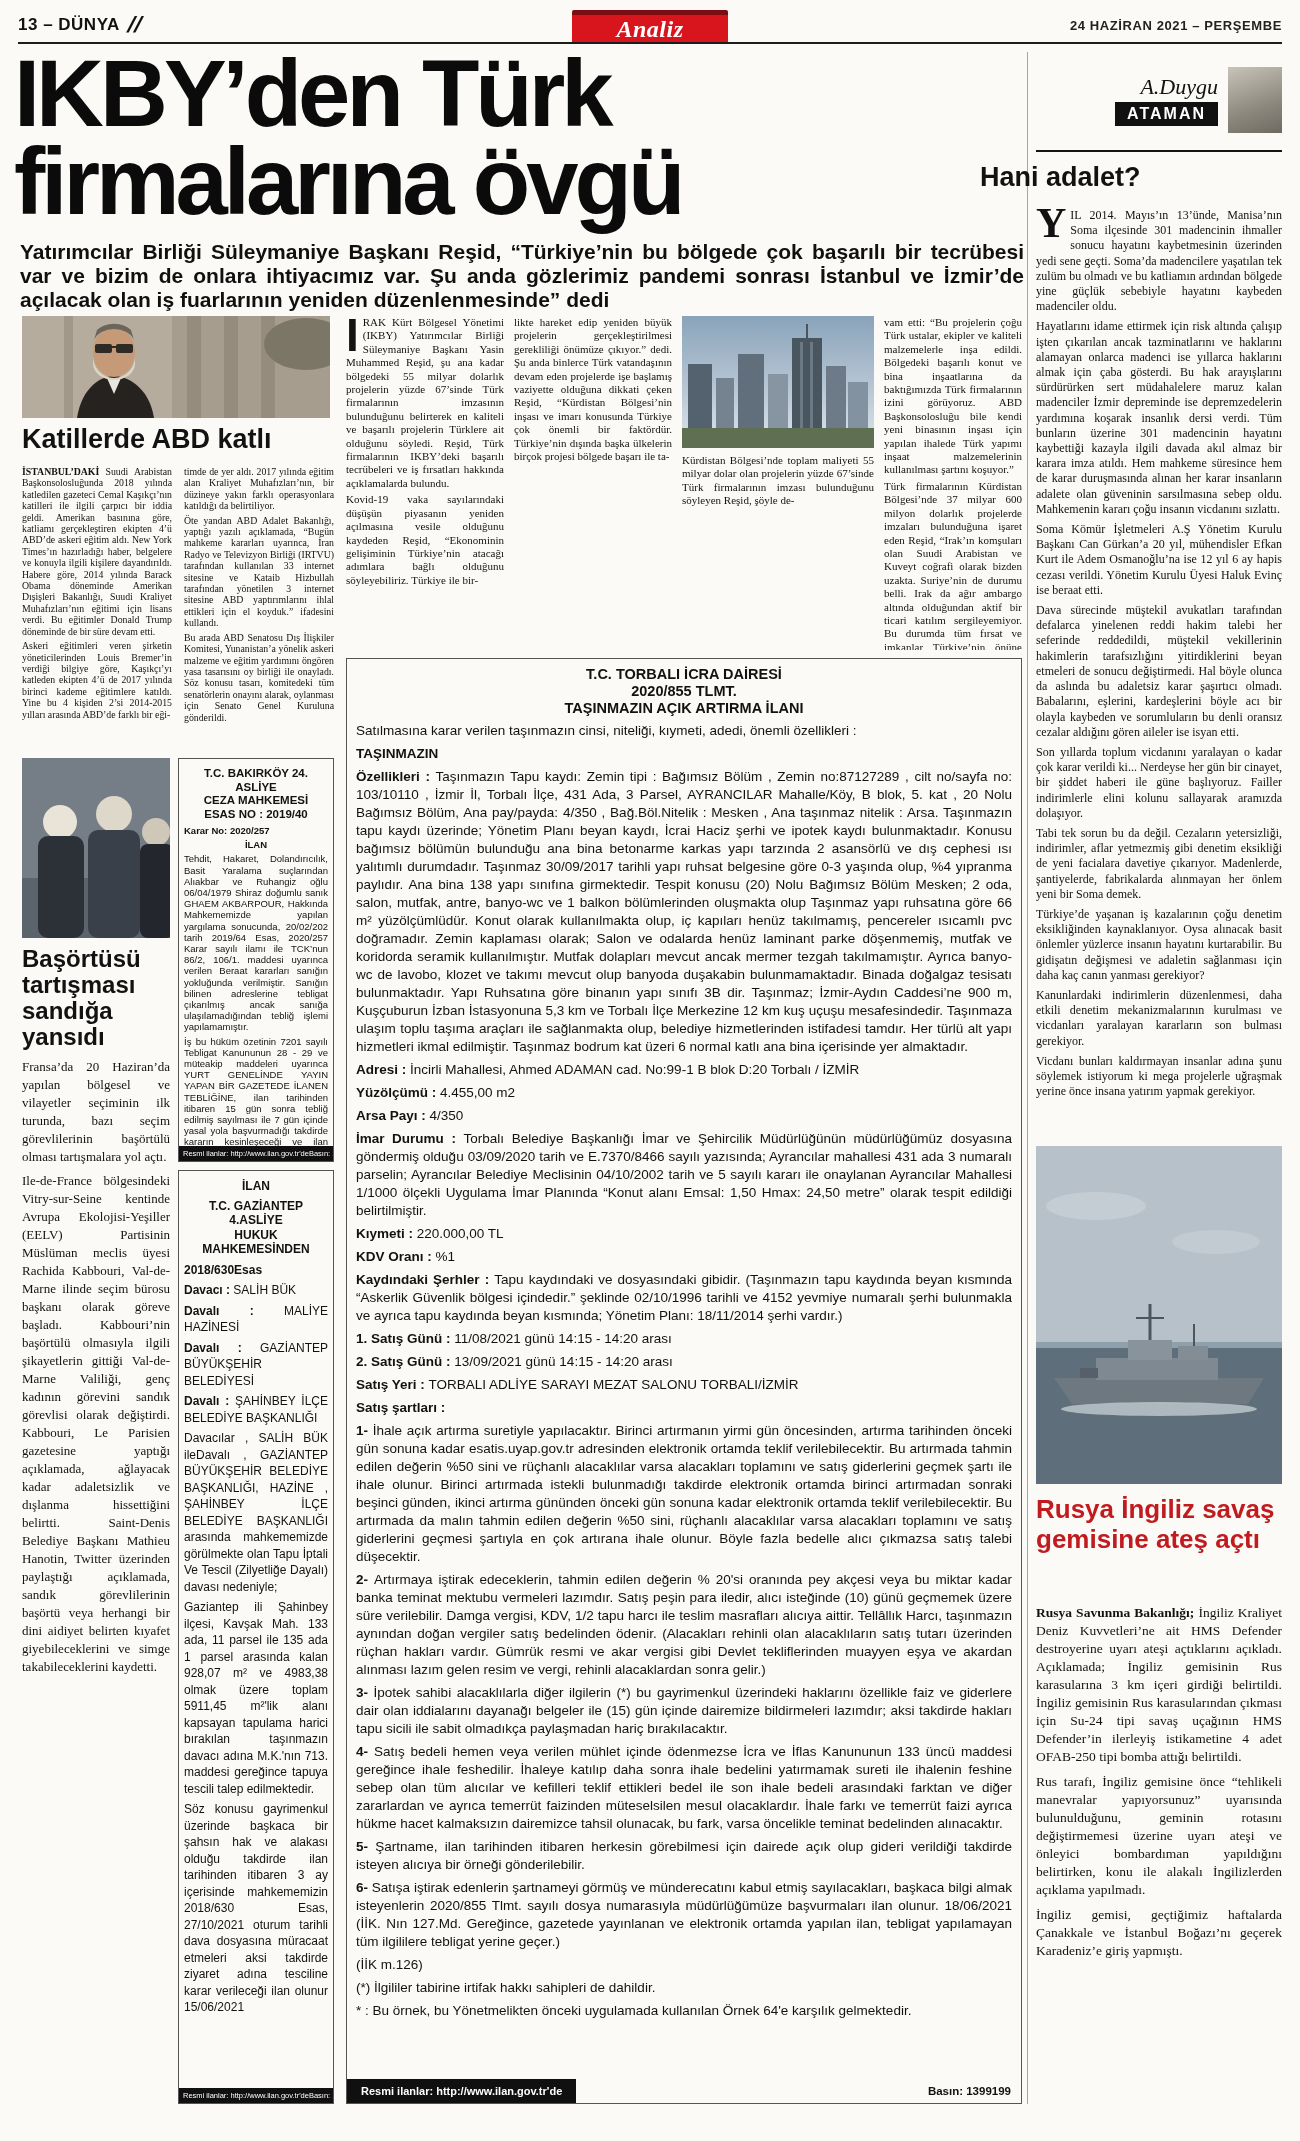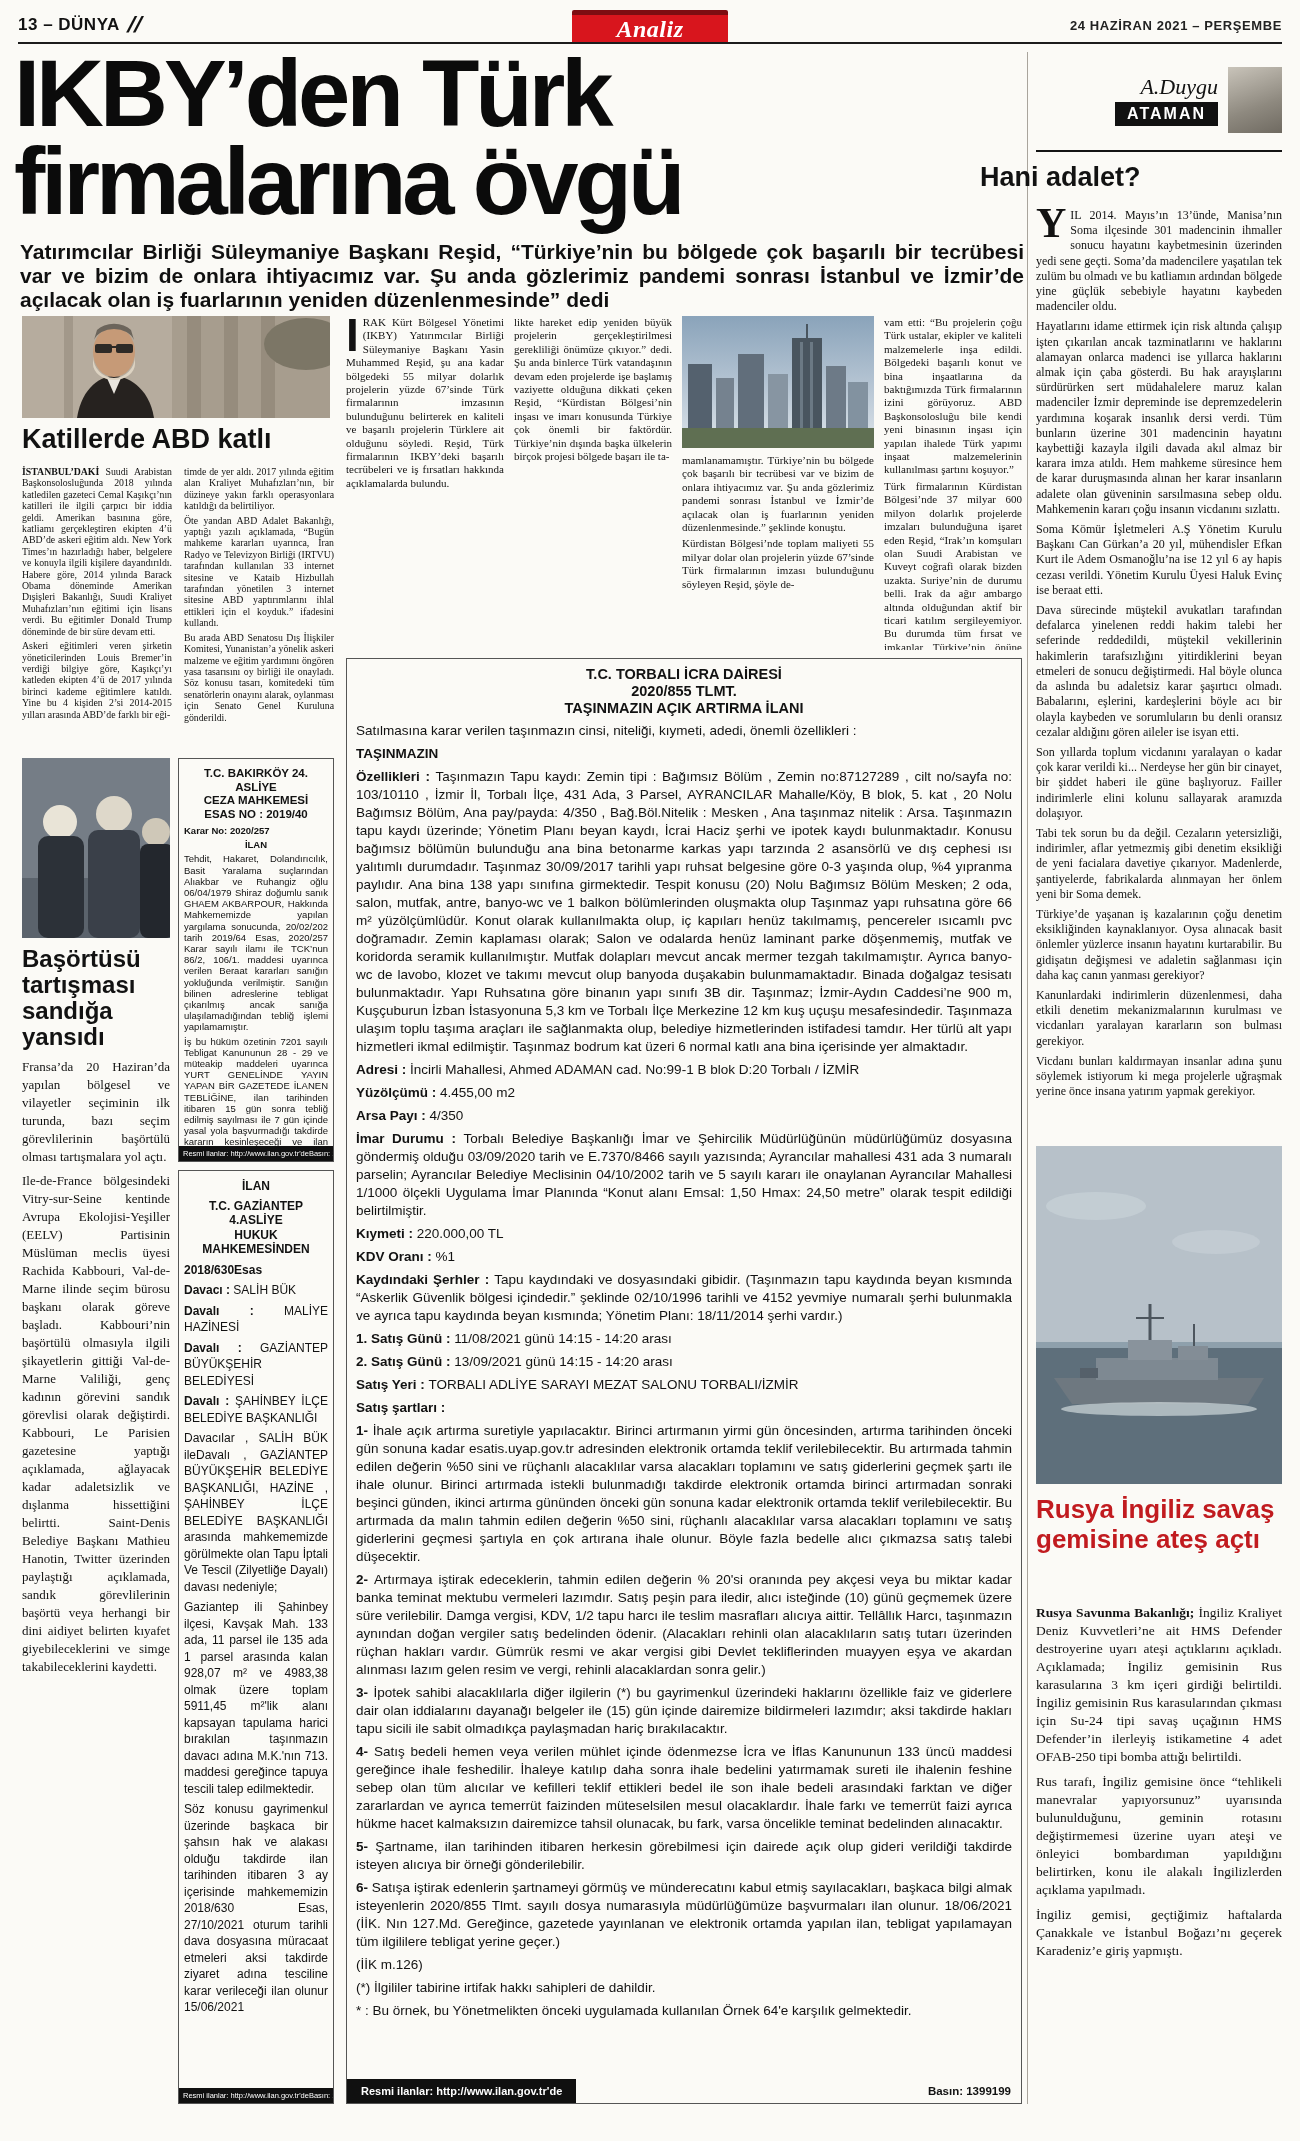--- a/index.html
+++ b/index.html
@@ -166,20 +166,23 @@
       <path d="M71,40 a21,22 0 0 0 42,0 l0,8 a21,16 0 0 1 -42,0 z" fill="#ddd3c2"></path>
       <path d="M72,24 a21,16 0 0 1 40,0 l-3,-10 a20,13 0 0 0 -34,0 z" fill="#6c655b"></path>
       <rect x="73" y="28" width="17" height="9" rx="2" fill="#2e2a26"></rect>
       <rect x="94" y="28" width="17" height="9" rx="2" fill="#2e2a26"></rect>
       <rect x="90" y="30" width="4" height="2" fill="#2e2a26"></rect>
     </svg>
   </div>
 
   <div id="col1" class="abs story-col justify serif">
     <p><span class="dropcap">I</span><span>RAK Kürt Bölgesel Yönetimi (IKBY) Yatırımcılar Birliği Süleymaniye Başkanı Yasin Muhammed Reşid, şu ana kadar bölgedeki 55 milyar dolarlık projelerin yüzde 67’sinde Türk firmalarının imzasının bulunduğunu belirterek en kaliteli ve başarılı projelerin Türklere ait olduğunu söyledi. Reşid, Türk firmalarının IKBY’deki başarılı tecrübeleri ve iş fırsatları hakkında açıklamalarda bulundu.</span></p>
+    <div>
+        <p>Kovid-19 vaka sayılarındaki düşüşün piyasanın yeniden açılmasına vesile olduğunu kaydeden Reşid, “Ekonominin gelişiminin Türkiye’nin atacağı adımlara bağlı olduğunu söyleyebiliriz. Türkiye ile bir-</p>
+      </div>
   </div>
   <div id="col2" class="abs story-col justify serif">
     <div>
         <p>likte hareket edip yeniden büyük projelerin gerçekleştirilmesi gerekliliği önümüze çıkıyor.” dedi. Şu anda binlerce Türk vatandaşının devam eden projelerde işe başlamış vaziyette olduğuna dikkati çeken Reşid, “Kürdistan Bölgesi’nin inşası ve imarı konusunda Türkiye çok önemli bir faktördür. Türkiye’nin dışında başka ülkelerin birçok projesi bölgede başarı ile ta-</p>
       </div>
   </div>
 
   <div id="photo-skyline" class="abs photo">
     <svg viewBox="0 0 192 132" preserveAspectRatio="none">
       <defs>
@@ -198,21 +201,20 @@
       <rect x="128" y="26" width="3" height="90" fill="#6b7984"></rect>
       <line x1="125" y1="22" x2="125" y2="8" stroke="#49555f" stroke-width="2"></line>
       <rect x="144" y="50" width="20" height="68" fill="#6d7a87"></rect>
       <rect x="166" y="66" width="20" height="52" fill="#8292a0"></rect>
       <rect y="112" width="192" height="20" fill="#5f6f52"></rect>
     </svg>
   </div>
 
   <div id="col3" class="abs story-col justify serif">
     <div>
-        <p>mamlanamamıştır. Türkiye’nin bu bölgede çok başarılı bir tecrübesi var ve bizim de onlara ihtiyacımız var. Şu anda gözlerimiz pandemi sonrası İstanbul ve İzmir’de açılacak olan iş fuarlarının yeniden düzenlenmesinde.” şeklinde konuştu.</p>
         <p>Kürdistan Bölgesi’nde toplam maliyeti 55 milyar dolar olan projelerin yüzde 67’sinde Türk firmalarının imzası bulunduğunu söyleyen Reşid, şöyle de-</p>
       </div>
   </div>
   <div id="col4" class="abs story-col justify serif">
     <div>
         <p>vam etti: “Bu projelerin çoğu Türk ustalar, ekipler ve kaliteli malzemelerle inşa edildi. Bölgedeki başarılı konut ve bina inşaatlarına da baktığımızda Türk firmalarının izini görüyoruz. ABD Başkonsolosluğu bile kendi yeni binasının inşası için yapılan ihalede Türk yapımı inşaat malzemelerinin kullanılması şartını koşuyor.”</p>
         <p>Türk firmalarının Kürdistan Bölgesi’nde 37 milyar 600 milyon dolarlık projelerde imzaları bulunduğuna işaret eden Reşid, “Irak’ın komşuları olan Suudi Arabistan ve Kuveyt coğrafi olarak bizden uzakta. Suriye’nin de durumu belli. Irak da ağır ambargo altında olduğundan aktif bir ticari katılım sergileyemiyor. Bu durumda tüm fırsat ve imkanlar Türkiye’nin önüne çıkıyor. Türk malzemesinden ve ustalığından tereddüt etmiyoruz.” diye konuştu.</p>
       </div>
   </div>
 

